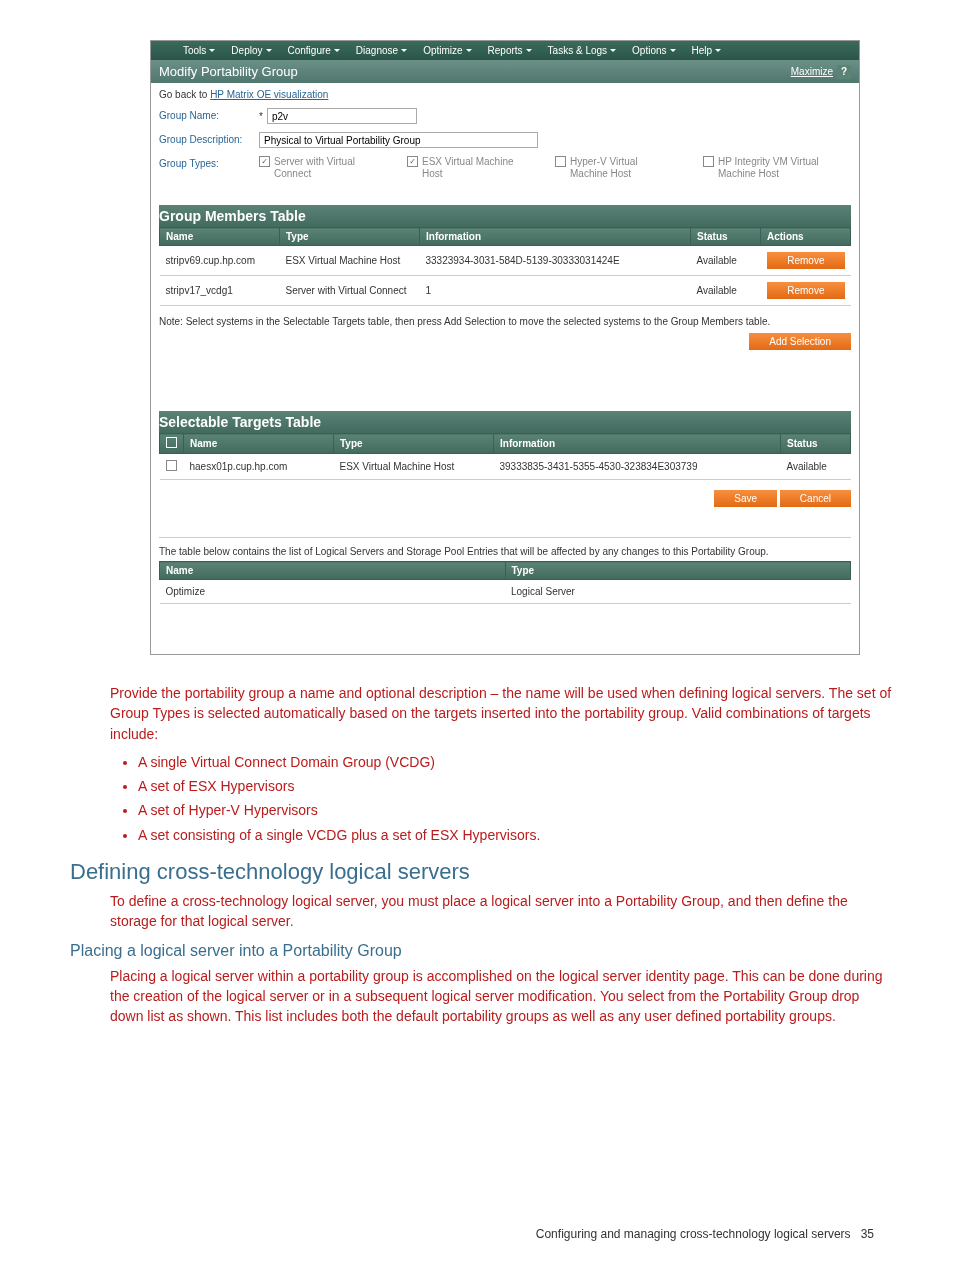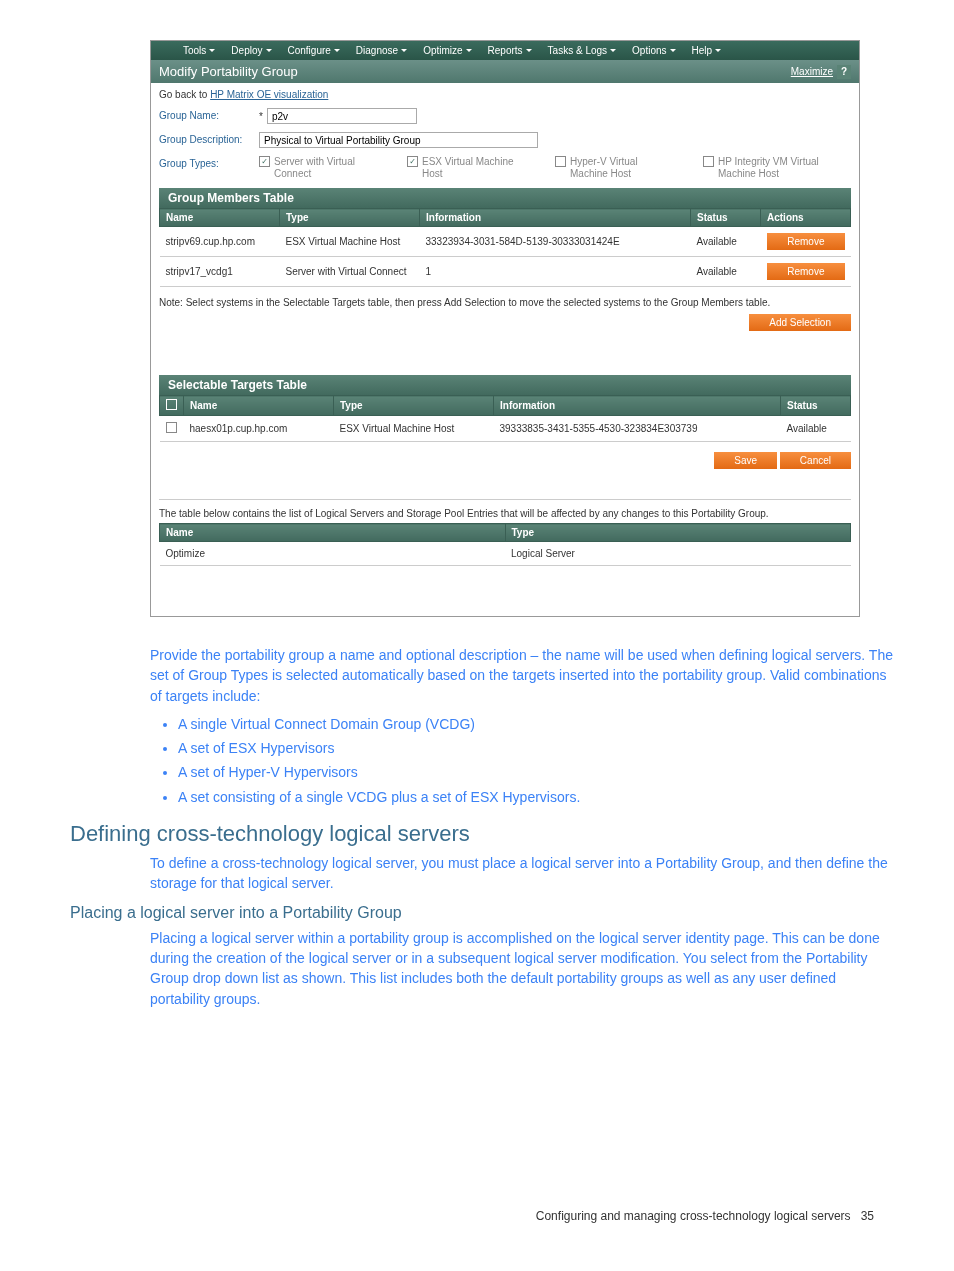--- a/index.html
+++ b/index.html
@@ -77,23 +77,23 @@
     width: 11px; height: 11px;
     border: 1px solid #888;
     display: inline-flex; align-items: center; justify-content: center;
     font-size: 8px; color: #3a6b5d;
     flex-shrink: 0;
   }
   .cb-checked::after { content: "✓"; }
   .section-header {
     background: linear-gradient(#5a8376, #426a5e);
     color: #fff;
-    padding: 3px 9px;
-    font-size: 12px;
-    margin-top: 8px;
+    padding: 3px 0;
+    font-size: 14px;
+    margin-top: 25px;
     font-weight: bold;
   }
   .tbl { width: 100%; border-collapse: collapse; font-size: 10px; }
   .tbl th {
     background: linear-gradient(#5a8376, #426a5e);
     color: #fff;
     text-align: left;
     padding: 3px 6px;
     font-weight: bold;
     border: 1px solid #3a5f54;
@@ -113,21 +113,21 @@
   .sel-cb {
     width: 11px; height: 11px;
     border: 1px solid #888;
     display: inline-block;
   }
   .divider-line { border-top: 1px solid #ccc; margin: 30px 0 8px; }
   .footnote { font-size: 10px; color: #333; margin-bottom: 4px; }
   .bottom-space { height: 40px; }
 
   
-  .doc-body { margin-left: 40px; font-size: 14px; line-height: 1.45; color: #3b82f6; font-family: "Helvetica Neue", Arial, sans-serif; }
+  .doc-body { font-size: 14px; line-height: 1.45; color: #b91c1c; font-family: "Helvetica Neue", Arial, sans-serif; }
   .doc-p { margin: 0 0 8px; }
   .doc-list { margin: 6px 0 14px; padding-left: 28px; }
   .doc-list li { margin-bottom: 4px; }
   h2.doc-h2 {
     color: #3a6e8e;
     font-size: 22px;
     font-weight: normal;
     margin: 12px 0 6px -40px;
   }
   h3.doc-h3 {

